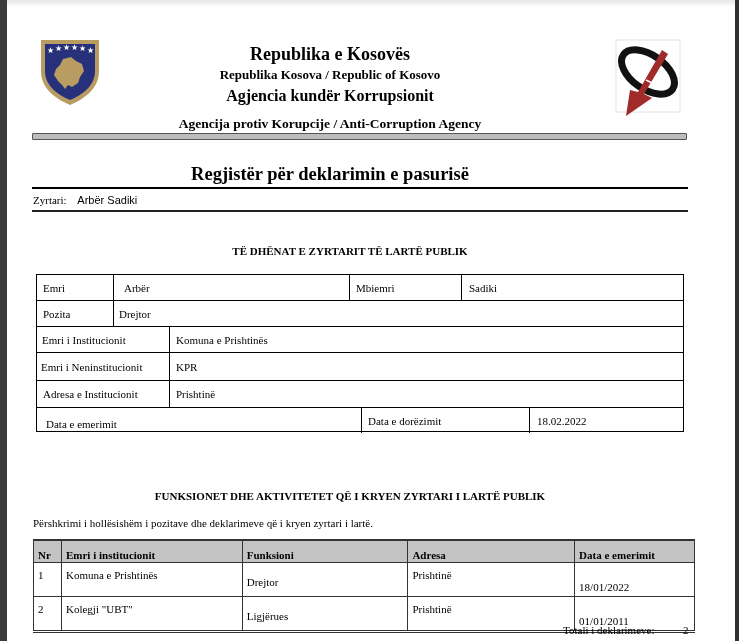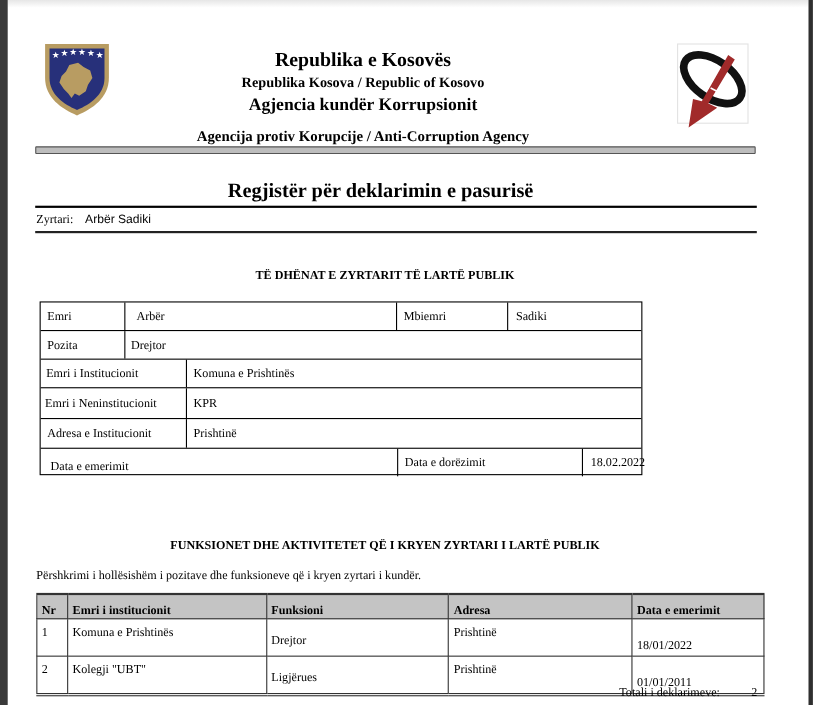--- a/index.html
+++ b/index.html
@@ -20,33 +20,33 @@
   .emblem { left:38px; top:37px; width:64px; height:70px; }
   .akk-logo { left:610px; top:38px; width:80px; height:80px; }
   .hdr-line { left:0; width:660px; text-align:center; font-weight:bold; white-space:nowrap; }
   .h1 { top:44px; font-size:18px; left:0; width:660px; }
   .h2 { top:67px; font-size:13px; }
   .h3 { top:87px; font-size:16px; }
   .h4 { top:116px; font-size:13.5px; }
   .hdr-bar { left:32px; top:133px; width:653px; height:5px; background:#bdbdbd;
     border:1px solid #555; border-radius:1px; }
 
-  .doc-title { left:0; width:660px; top:164px; text-align:center; font-size:18.5px; font-weight:bold;margin-left:16px; }
+  .doc-title { left:0; width:660px; top:164px; text-align:center; font-size:18.5px; font-weight:bold; }
   .rule1 { left:32px; top:187px; width:656px; height:0; border-top:2px solid #000; }
   .zyrtari { left:33px; top:194px; font-size:11px; white-space:nowrap; }
   .zyrtari .lbl { font-family:"Liberation Serif", serif; }
   .zyrtari .val { font-family:"Liberation Sans", sans-serif; margin-left:8px; font-size:11px; }
   .rule2 { left:32px; top:210px; width:656px; height:0; border-top:2px solid #222; }
 
   .sec-head { left:0; width:660px; text-align:center; font-weight:bold; font-size:11px; white-space:nowrap; }
   .sec1 { top:245px; left:20px; }
   .sec2 { top:490px; left:20px; }
 
   
-  .info { left:36px; top:274px; width:548px; height:158px; border:1.5px solid #000; box-sizing:border-box; }
+  .info { left:36px; top:274px; width:648px; height:158px; border:1.5px solid #000; box-sizing:border-box; }
   .irow { position:absolute; left:0; width:100%; border-bottom:1px solid #000; box-sizing:border-box; }
   .irow:last-child { border-bottom:none; }
   .cell { position:absolute; top:0; height:100%; box-sizing:border-box; font-size:11px; display:flex; align-items:center; }
   .cell.b { font-weight:normal; }
   .cell.bl { border-left:1px solid #000; }
 
   .desc { left:33px; top:517px; font-size:11px; white-space:nowrap; }
 
   
   .ftable { left:33px; top:539px; width:662px; border-collapse:collapse; font-size:11px;font-family:Liberation Serif, serif; }
@@ -107,21 +107,21 @@
   <span class="val">Arbër Sadiki</span>
 </div>
 <div class="abs rule2"></div>
 
 <div class="abs sec-head sec1">TË DHËNAT E ZYRTARIT TË LARTË PUBLIK</div>
 
 <div class="abs info">
   <div class="irow" style="top:0;height:26px;">
     <div class="cell" style="left:6px;width:70px;">Emri</div>
     <div class="cell b bl" style="left:76px;width:237px;padding-left:10px;">Arbër</div>
-    <div class="cell bl" style="left:323px;width:111px;padding-left:6px;">Mbiemri</div>
+    <div class="cell bl" style="left:312px;width:111px;padding-left:6px;">Mbiemri</div>
     <div class="cell b bl" style="left:424px;width:222px;padding-left:7px;">Sadiki</div>
   </div>
   <div class="irow" style="top:26px;height:26px;">
     <div class="cell" style="left:6px;width:70px;">Pozita</div>
     <div class="cell b bl" style="left:76px;width:570px;padding-left:5px;">Drejtor</div>
   </div>
   <div class="irow" style="top:52px;height:26px;">
     <div class="cell" style="left:5px;width:127px;">Emri i Institucionit</div>
     <div class="cell b bl" style="left:132px;width:514px;padding-left:6px;">Komuna e Prishtinës</div>
   </div>
@@ -134,21 +134,21 @@
     <div class="cell b bl" style="left:132px;width:514px;padding-left:6px;">Prishtinë</div>
   </div>
   <div class="irow" style="top:133px;height:25px;">
     <div class="cell" style="left:9px;width:123px;padding-top:6px;">Data e emerimit</div>
     <div class="cell bl" style="left:324px;width:168px;padding-left:6px;">Data e dorëzimit</div>
     <div class="cell b bl" style="left:492px;width:154px;padding-left:7px;">18.02.2022</div>
   </div>
 </div>
 
 <div class="abs sec-head sec2">FUNKSIONET DHE AKTIVITETET QË I KRYEN ZYRTARI I LARTË PUBLIK</div>
-<div class="abs desc">Përshkrimi i hollësishëm i pozitave dhe funksioneve që i kryen zyrtari i kundër.</div>
+<div class="abs desc">Përshkrimi i hollësishëm i pozitave dhe deklarimeve që i kryen zyrtari i lartë.</div>
 
 <table class="abs ftable">
   <colgroup>
     <col style="width:28px">
       <col style="width:181px">
       <col style="width:166px">
       <col style="width:167px">
       <col style="width:120px">
   </colgroup>
   <thead>

